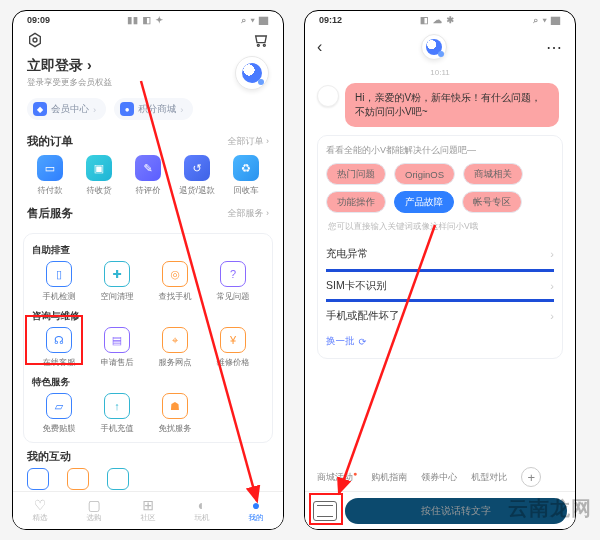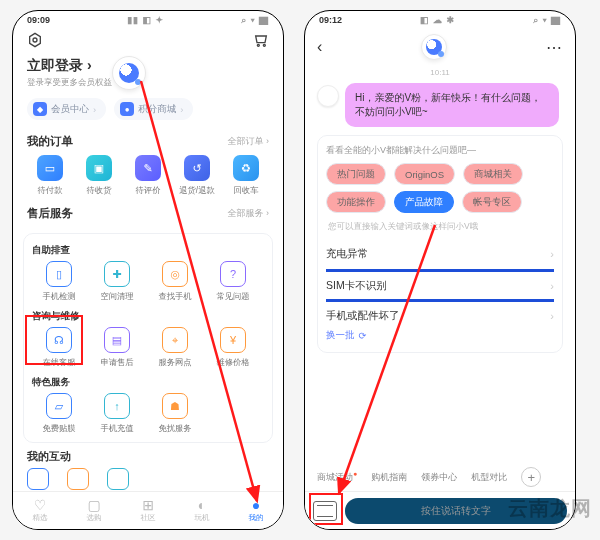--- a/index.html
+++ b/index.html
@@ -14,21 +14,21 @@
   .phones {
     display: flex;
     gap: 20px;
     padding: 10px 12px;
   }
   .phone {
     width: 272px;
     height: 520px;
     background: #fff;
     border: 1px solid #000;
-    border-radius: 26px;
+    border-radius: 14px;
     position: relative;
     overflow: hidden;
     font-size: 11px;
     color: #333;
   }
   
   .status {
     display: flex;
     justify-content: space-between;
     padding: 4px 14px 2px;
@@ -40,21 +40,21 @@
   
   .hdr1 {
     display: flex;
     align-items: center;
     justify-content: space-between;
     padding: 4px 14px 6px;
   }
   .gear { width: 16px; height: 16px; }
   .gear svg, .cart svg { width: 16px; height: 16px; stroke:#444; fill:none; stroke-width:2;}
   .login-row {
-    display:flex; align-items:center; justify-content:flex-start;
+    display:flex; align-items:center; justify-content:space-between;
     padding: 2px 14px 0;
   }
   .login-t { font-size: 14px; font-weight: 700; }
   .login-s { font-size: 8.5px; color:#999; margin-top:2px;}
   .avatar {
     width: 34px; height:34px; border-radius:50%;
     background:#fff; border:1px solid #e8e8e8;
     display:flex; align-items:center; justify-content:center;
     box-shadow: 0 2px 4px rgba(0,0,0,.08);
   }
@@ -133,21 +133,21 @@
   
   .hdr2{
     display:flex; align-items:center; justify-content:space-between;
     padding:6px 12px 4px;
   }
   .back{ font-size:16px; color:#333;}
   .dots3{ font-size:16px; letter-spacing:1px;}
   .time-c{ text-align:center; font-size:8px; color:#bbb; margin-top:4px;}
   .bubble{
     margin:6px 16px 8px 40px;
-    background:#f0abfc; border-radius:10px; padding:8px 10px;
+    background:#fca5a5; border-radius:10px; padding:8px 10px;
     font-size:10px; line-height:14px; position:relative;
   }
   .bubble-av{
     position:absolute; left:-28px; top:2px;
     width:22px;height:22px;border-radius:50%;background:#fff;border:1px solid #eee;
     box-shadow:0 1px 2px rgba(0,0,0,.08);
   }
   .help-card{
     margin:0 12px; border:1px solid #eef0f4; border-radius:10px;
     padding:8px 8px 10px;
@@ -162,21 +162,21 @@
   .chip.act{ background:#2f7fff; border-color:#2f7fff; color:#fff;}
   .hint{ font-size:8.5px; color:#bbb; margin:8px 2px 6px;}
   .link-list{ display:flex; flex-direction:column;}
   .link{
     height:30px; display:flex; align-items:center; justify-content:space-between;
     font-size:10.5px; border-top:3px solid #1d4ed8;
   }
   .link:first-child{border-top:none;}
   .link .chev{ color:#ccc; font-size:11px;}
   .refresh{
-    font-size:9.5px; color:#5b7cff; display:flex; align-items:center; gap:4px;text-align:right;
+    margin-top:6px; font-size:9.5px; color:#5b7cff; display:flex; align-items:center; gap:4px;text-align:right;
   }
   .quick{
     position:absolute; left:0; right:0; bottom:38px;
     display:flex; gap:14px; padding:4px 12px; font-size:9px; color:#888;
     align-items:center; white-space:nowrap; overflow:hidden;
   }
   .quick .plus{
     width:20px;height:20px;border-radius:50%;border:1px solid #ccc;
     display:flex;align-items:center;justify-content:center;color:#888;font-size:13px;
     flex:0 0 auto;

